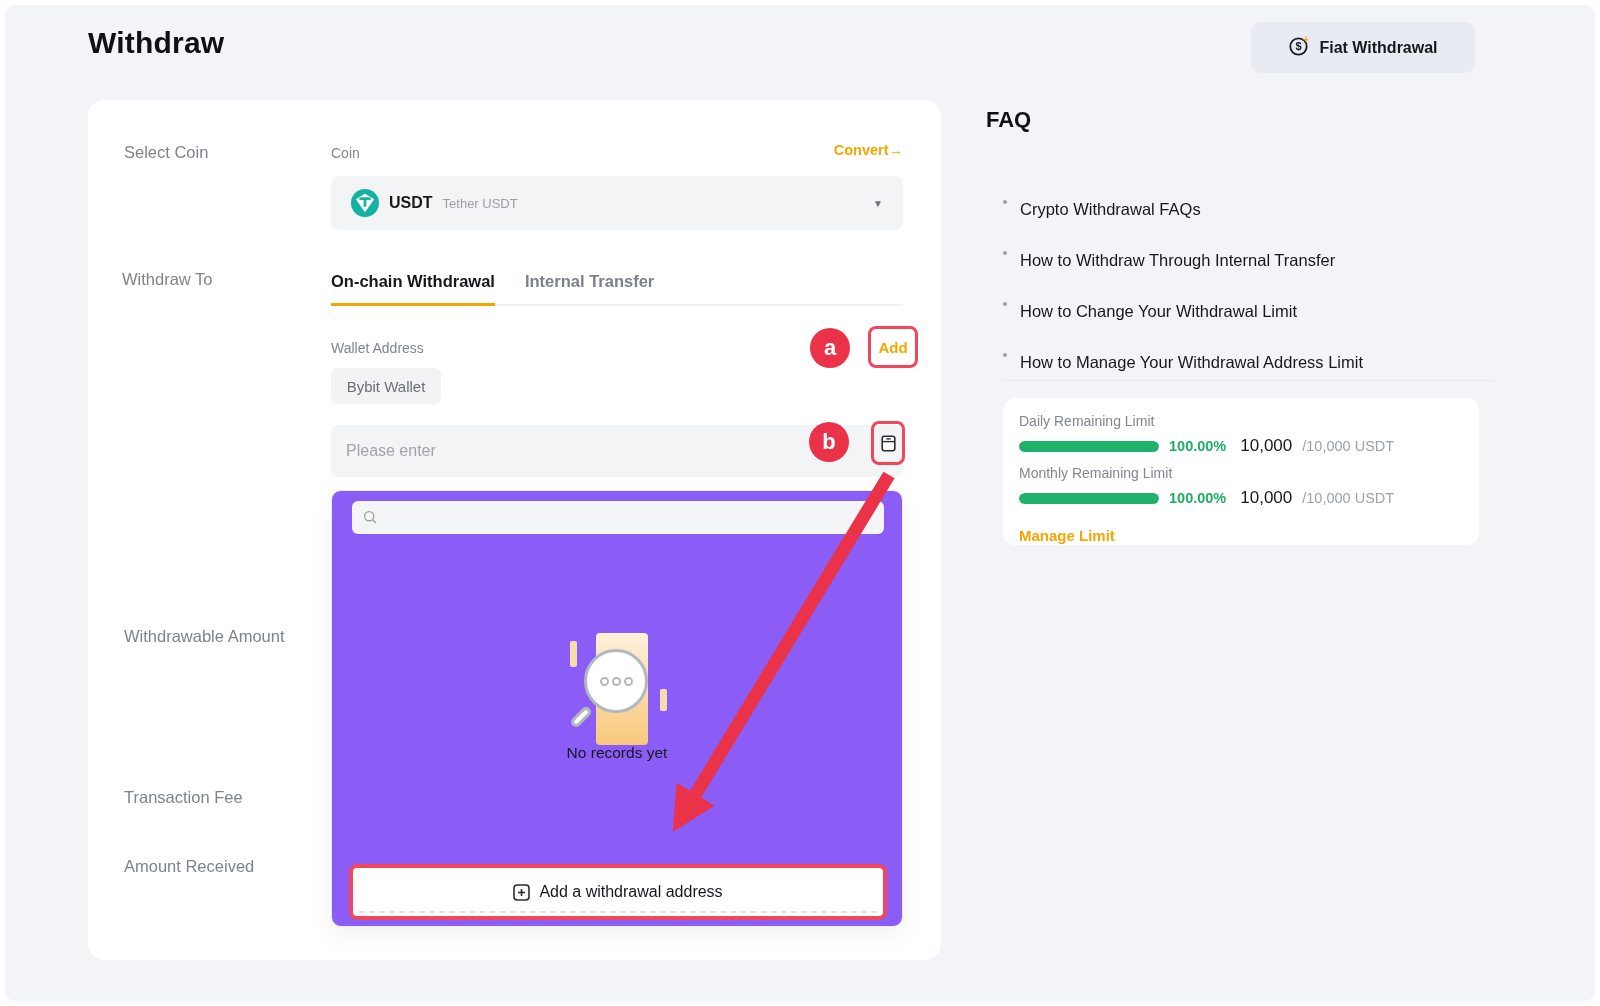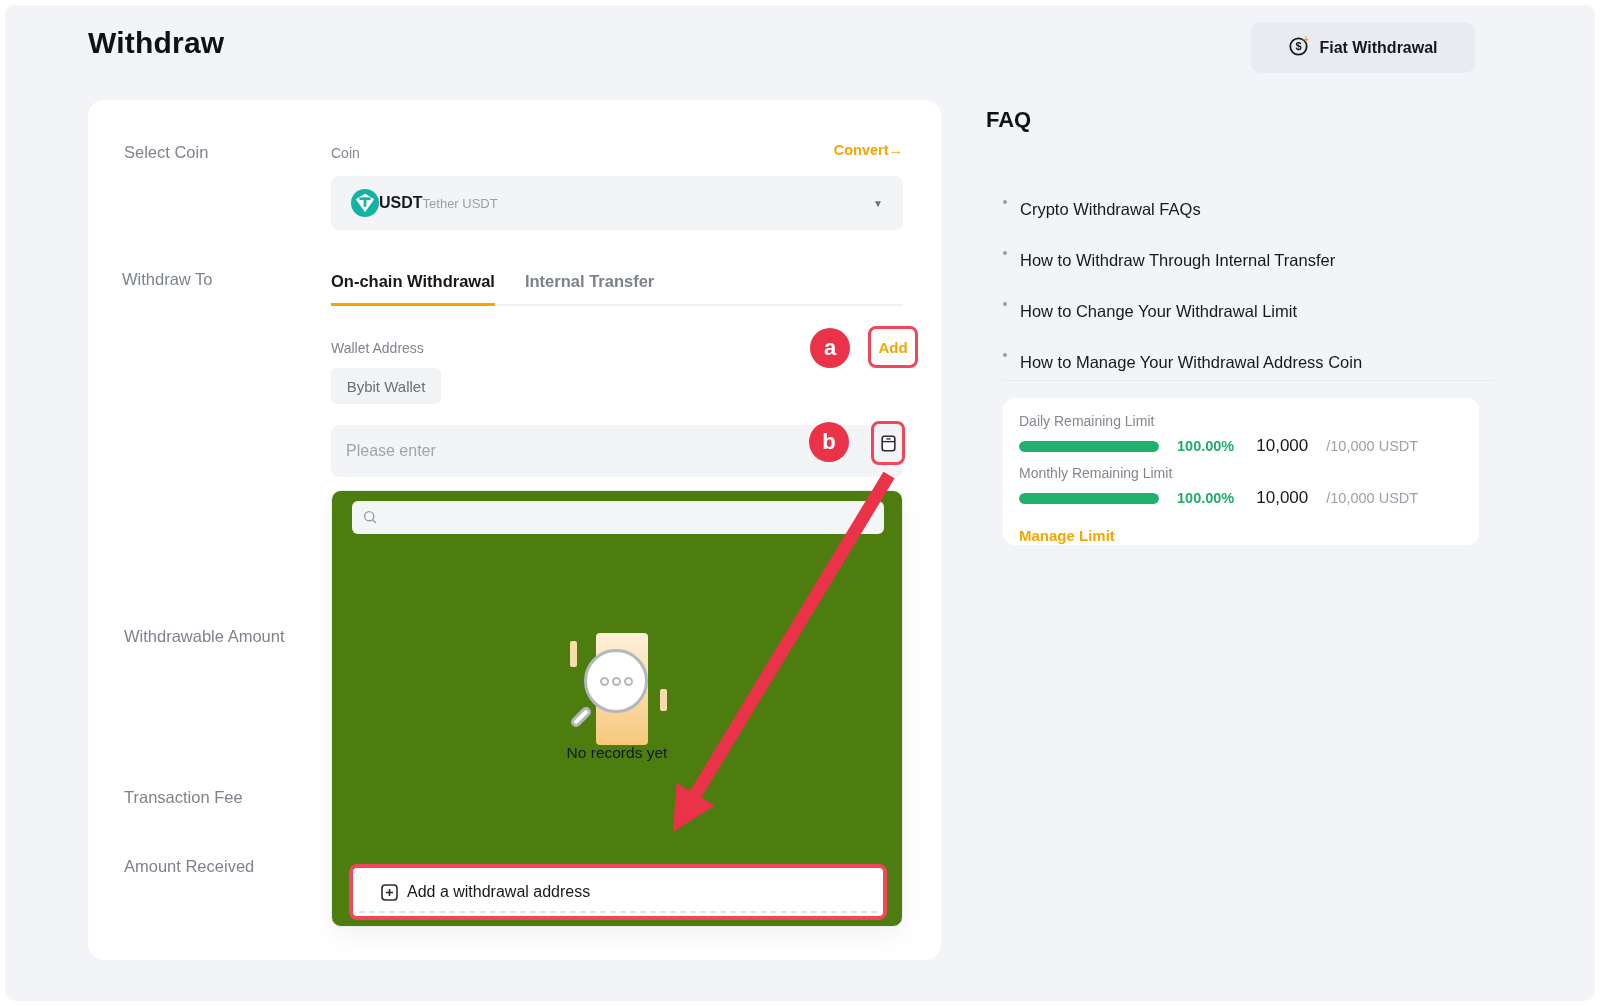--- a/index.html
+++ b/index.html
@@ -12,21 +12,21 @@
   .fiat-btn .lbl { font-size:16px; font-weight:700; color:#17181c; }
 
   
   .card { position:absolute; left:83px; top:95px; width:853px; height:860px; background:#ffffff; border-radius:16px; }
 
   .row-label { position:absolute; left:36px; font-size:16.5px; color:#7e838c; }
   .lab-select { top:43px; } .lab-wto { left:34px; top:170px; } .lab-wamt { top:527px; } .lab-fee { top:688px; } .lab-recv { top:757px; }
 
   .coin-label { position:absolute; left:243px; top:45px; font-size:14px; color:#81858e; }
   .convert { position:absolute; right:38px; top:42px; font-size:14.5px; font-weight:700; color:#f7a600; cursor:pointer; }
-  .coin-select { position:absolute; left:243px; top:76px; width:572px; height:54px; background:#f3f4f6; border-radius:8px; display:flex; align-items:center; padding:0 20px; cursor:pointer; }
+  .coin-select { position:absolute; left:243px; top:76px; width:572px; height:54px; background:#f3f4f6; border-radius:8px; display:flex; align-items:center; padding:0 20px; gap:10px; cursor:pointer; }
   .coin-sym { font-size:16px; font-weight:700; color:#17181c; }
   .coin-name { font-size:13px; color:#9a9ea6; }
   .caret { margin-left:auto; font-size:10px; color:#6d717a; }
 
   .tabrow { position:absolute; left:243px; top:172px; width:572px; border-bottom:2px solid #eef1f4; display:flex; gap:30px; }
   .tab { font-size:16.5px; font-weight:700; padding-bottom:12px; cursor:pointer; }
   .tab.active { color:#17181c; border-bottom:3.5px solid #f7a600; margin-bottom:-2px; }
   .tab.inactive { color:#7c818b; }
 
   .wallet-label { position:absolute; left:243px; top:240px; font-size:14px; color:#81858e; }
@@ -34,48 +34,48 @@
 
   .ann-circle { position:absolute; width:40px; height:40px; border-radius:50%; background:#ea3349; color:#fff; font-size:22px; font-weight:700; display:flex; align-items:center; justify-content:center; z-index:61; }
   .circ-a { left:722px; top:228px; } .circ-b { left:721px; top:322px; }
 
   .add-box { position:absolute; left:780px; top:226px; width:50px; height:42px; background:#fff; border:3px solid #f2465a; border-radius:8px; display:flex; align-items:center; justify-content:center; font-size:15px; font-weight:700; color:#f7a600; cursor:pointer; z-index:40; }
 
   .addr-input { position:absolute; left:243px; top:325px; width:572px; height:52px; background:#f3f4f6; border-radius:8px; border:none; padding:0 60px 0 15px; font-size:16px; color:#17181c; font-family:inherit; }
   .addr-input::placeholder { color:#a0a4ab; }
   .book-box { position:absolute; left:783px; top:321px; width:34px; height:44px; border:3px solid #f2465a; border-radius:8px; display:flex; align-items:center; justify-content:center; cursor:pointer; z-index:40; background:transparent; }
 
-  .panel { position:absolute; left:243px; top:390px; width:572px; height:437px; background:#4d7c0f; border:1px solid #eaecef; border-radius:10px; box-shadow:0 10px 24px rgba(20,22,30,.05); z-index:10; }
+  .panel { position:absolute; left:243px; top:390px; width:572px; height:437px; background:#8b5cf6; border:1px solid #eaecef; border-radius:10px; box-shadow:0 10px 24px rgba(20,22,30,.05); z-index:10; }
   .search-bar { position:absolute; left:20px; top:10px; width:532px; height:33px; background:#f4f5f7; border-radius:6px; display:flex; align-items:center; padding:0 11px; gap:8px; }
 
   .empty { position:absolute; left:236px; top:142px; width:100px; height:125px; }
   .bar-main { position:absolute; left:28px; top:0; width:52px; height:112px; border-radius:4px; background:linear-gradient(180deg,#fdf0da 0%,#f8c87c 100%); }
   .bar-l { position:absolute; left:2px; top:8px; width:7px; height:26px; border-radius:2px; background:#f8dcab; }
   .bar-r { position:absolute; left:92px; top:56px; width:7px; height:22px; border-radius:2px; background:#f8dcab; }
   .lens { position:absolute; left:16px; top:16px; width:64px; height:64px; background:#fff; border:3px solid #b3b7be; border-radius:50%; display:flex; align-items:center; justify-content:center; gap:3px; }
   .lens i { width:9px; height:9px; border:2px solid #b3b7be; border-radius:50%; }
   .handle { position:absolute; left:8px; top:72px; width:10px; height:24px; background:#fff; border:3px solid #b3b7be; border-radius:5px; transform:rotate(45deg); }
   .no-records { position:absolute; left:0; top:253px; width:100%; text-align:center; font-size:15.5px; color:#17181c; }
 
-  .add-addr-btn { position:absolute; left:17px; top:373px; width:538px; height:56px; background:#fff; border:4px solid #f2465a; border-radius:8px; display:flex; align-items:center; justify-content:flex-start; gap:9px; font-size:16px; font-weight:500; color:#17181c; cursor:pointer;padding-left:28px; }
+  .add-addr-btn { position:absolute; left:17px; top:373px; width:538px; height:56px; background:#fff; border:4px solid #f2465a; border-radius:8px; display:flex; align-items:center; justify-content:center; gap:9px; font-size:16px; font-weight:500; color:#17181c; cursor:pointer; }
   .add-addr-btn::after { content:""; position:absolute; left:6px; right:6px; bottom:3px; border-top:2px dashed #dfe2e7; }
 
   .clipped-text { position:absolute; left:247px; top:811px; font-size:16px; font-weight:700; color:#17181c; z-index:5; }
 
   
   .faq-title { position:absolute; left:981px; top:102px; font-size:22px; font-weight:800; color:#101114; }
   .faq-list { position:absolute; left:998px; top:163px; list-style:none; }
   .faq-list li { display:flex; align-items:flex-start; gap:13px; margin-bottom:20.5px; font-size:16.5px; font-weight:400; color:#17181c; cursor:pointer;margin-top:32px; }
   .faq-list li .dot { width:4px; height:4px; border-radius:50%; background:#9a9ea6; flex:none; }
 
   .faq-divider { position:absolute; left:998px; top:375px; width:492px; height:1px; background:#e9ebef; }
 
   .limits-card { position:absolute; left:998px; top:393px; width:476px; height:147px; background:#fff; border-radius:12px; padding:15px 16px; }
   .lim-label { font-size:14px; color:#82868f; }
-  .lim-row { display:flex; align-items:center; gap:18px; margin:7px 0 9px; }
+  .lim-row { display:flex; align-items:center; gap:10px; margin:7px 0 9px; }
   .pbar { width:140px; height:11px; border-radius:6px; background:#e8eaee; overflow:hidden; }
   .pbar i { display:block; height:100%; width:100%; background:#20b26c; border-radius:6px; }
   .pct { font-size:14.5px; font-weight:700; color:#1fae66; }
   .val { font-size:17px; font-weight:400; color:#17181c; margin-left:4px; }
   .tot { font-size:14.5px; color:#9ca0a8; }
   .manage { margin-top:10px; font-size:15px; font-weight:700; color:#f7a600; cursor:pointer; display:inline-block; }
 
   .arrow-overlay { position:absolute; left:0; top:0; width:1600px; height:1006px; pointer-events:none; z-index:60; }
 </style>
 </head>
@@ -190,21 +190,21 @@
     <li>
         <span class="dot"></span>
         <span>How to Withdraw Through Internal Transfer</span>
       </li>
     <li>
         <span class="dot"></span>
         <span>How to Change Your Withdrawal Limit</span>
       </li>
     <li>
         <span class="dot"></span>
-        <span>How to Manage Your Withdrawal Address Coin</span>
+        <span>How to Manage Your Withdrawal Address Limit</span>
       </li>
   </ul>
 
   <div class="faq-divider"></div>
 
   <div class="limits-card">
     <div class="lim-label">Daily Remaining Limit</div>
     <div class="lim-row">
       <div class="pbar">
           <i></i>

